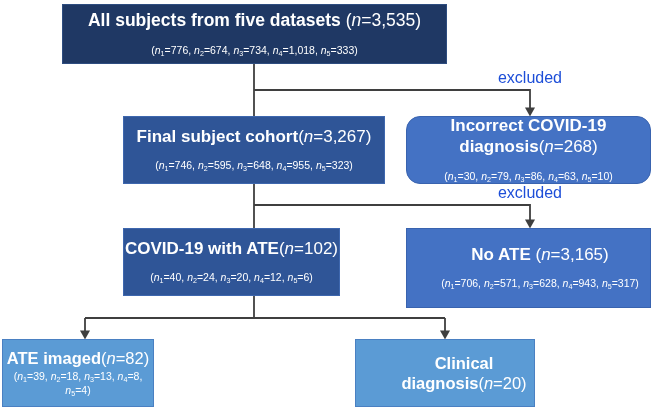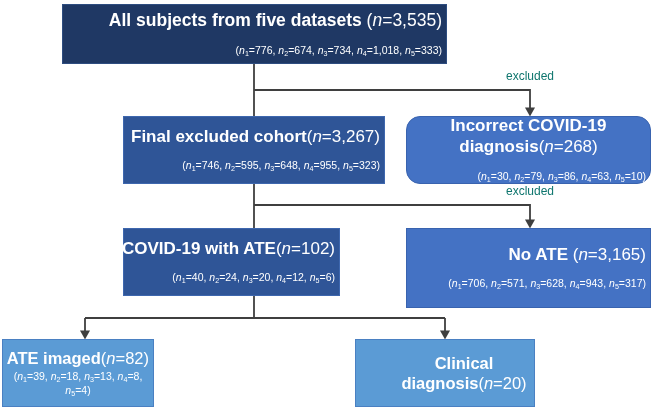--- a/index.html
+++ b/index.html
@@ -9,21 +9,21 @@
     height: 410px;
     background: #ffffff;
     font-family: "Liberation Sans", sans-serif;
     overflow: hidden;
   }
   .box {
     position: absolute;
     box-sizing: border-box;
     display: flex;
     flex-direction: column;
-    align-items: flex-end;
+    align-items: center;
     justify-content: center;
     text-align: center;
     color: #ffffff;
     padding: 2px 4px;
   }
   .navy  { background: #1F3864; border: 1px solid #2e4d80; }
   .med   { background: #2F5597; border: 1px solid #3e67ae; }
   .blue  { background: #4472C4; border: 1px solid #3963af; }
   .light { background: #5B9BD5; border: 1.5px solid #4a80c2; }
 
@@ -52,22 +52,22 @@
   .b3 { left: 406px; top: 116px; width: 245px; height: 68px; border-radius: 14px; }
   .b4 { left: 123px; top: 228px; width: 217px; height: 68px; }
   .b5 { left: 406px; top: 228px; width: 245px; height: 80px; padding-left: 27px; }
   .b6 { left: 2px;   top: 339px; width: 152px; height: 68px; }
   .b7 { left: 355px; top: 339px; width: 180px; height: 68px; padding-left: 42px; }
 
   .excluded {
     position: absolute;
     width: 124px;
     text-align: center;
-    font-size: 12px;
-    color: #0f766e;
+    font-size: 16px;
+    color: #1d4ed8;
   }
   .ex1 { left: 468px; top: 69px; }
   .ex2 { left: 468px; top: 184px; }
 
   svg.wires { position: absolute; left: 0; top: 0; z-index: 0; }
   .box, .excluded { z-index: 1; }
 </style>
 </head>
 <body>
 
@@ -94,21 +94,21 @@
 
   <div class="excluded ex1">excluded</div>
   <div class="excluded ex2">excluded</div>
 
   <div class="box navy b1">
     <div class="head fs19 nowrap"><span>All subjects from five datasets </span><span class="ntot">(<i>n</i>=3,535)</span></div>
     <div class="detail dnowrap">(<i>n</i><sub>1</sub>=776, <i>n</i><sub>2</sub>=674, <i>n</i><sub>3</sub>=734, <i>n</i><sub>4</sub>=1,018, <i>n</i><sub>5</sub>=333)</div>
   </div>
 
   <div class="box med b2">
-    <div class="head fs18"><span>Final excluded cohort</span><span class="ntot">(<i>n</i>=3,267)</span></div>
+    <div class="head fs18"><span>Final subject cohort</span><span class="ntot">(<i>n</i>=3,267)</span></div>
     <div class="detail dnowrap">(<i>n</i><sub>1</sub>=746, <i>n</i><sub>2</sub>=595, <i>n</i><sub>3</sub>=648, <i>n</i><sub>4</sub>=955, <i>n</i><sub>5</sub>=323)</div>
   </div>
 
   <div class="box blue b3">
     <div class="head fs18"><span>Incorrect COVID-19 diagnosis</span><span class="ntot">(<i>n</i>=268)</span></div>
     <div class="detail dnowrap">(<i>n</i><sub>1</sub>=30, <i>n</i><sub>2</sub>=79, <i>n</i><sub>3</sub>=86, <i>n</i><sub>4</sub>=63, <i>n</i><sub>5</sub>=10)</div>
   </div>
 
   <div class="box med b4">
     <div class="head fs18 nowrap"><span>COVID-19 with ATE</span><span class="ntot">(<i>n</i>=102)</span></div>

